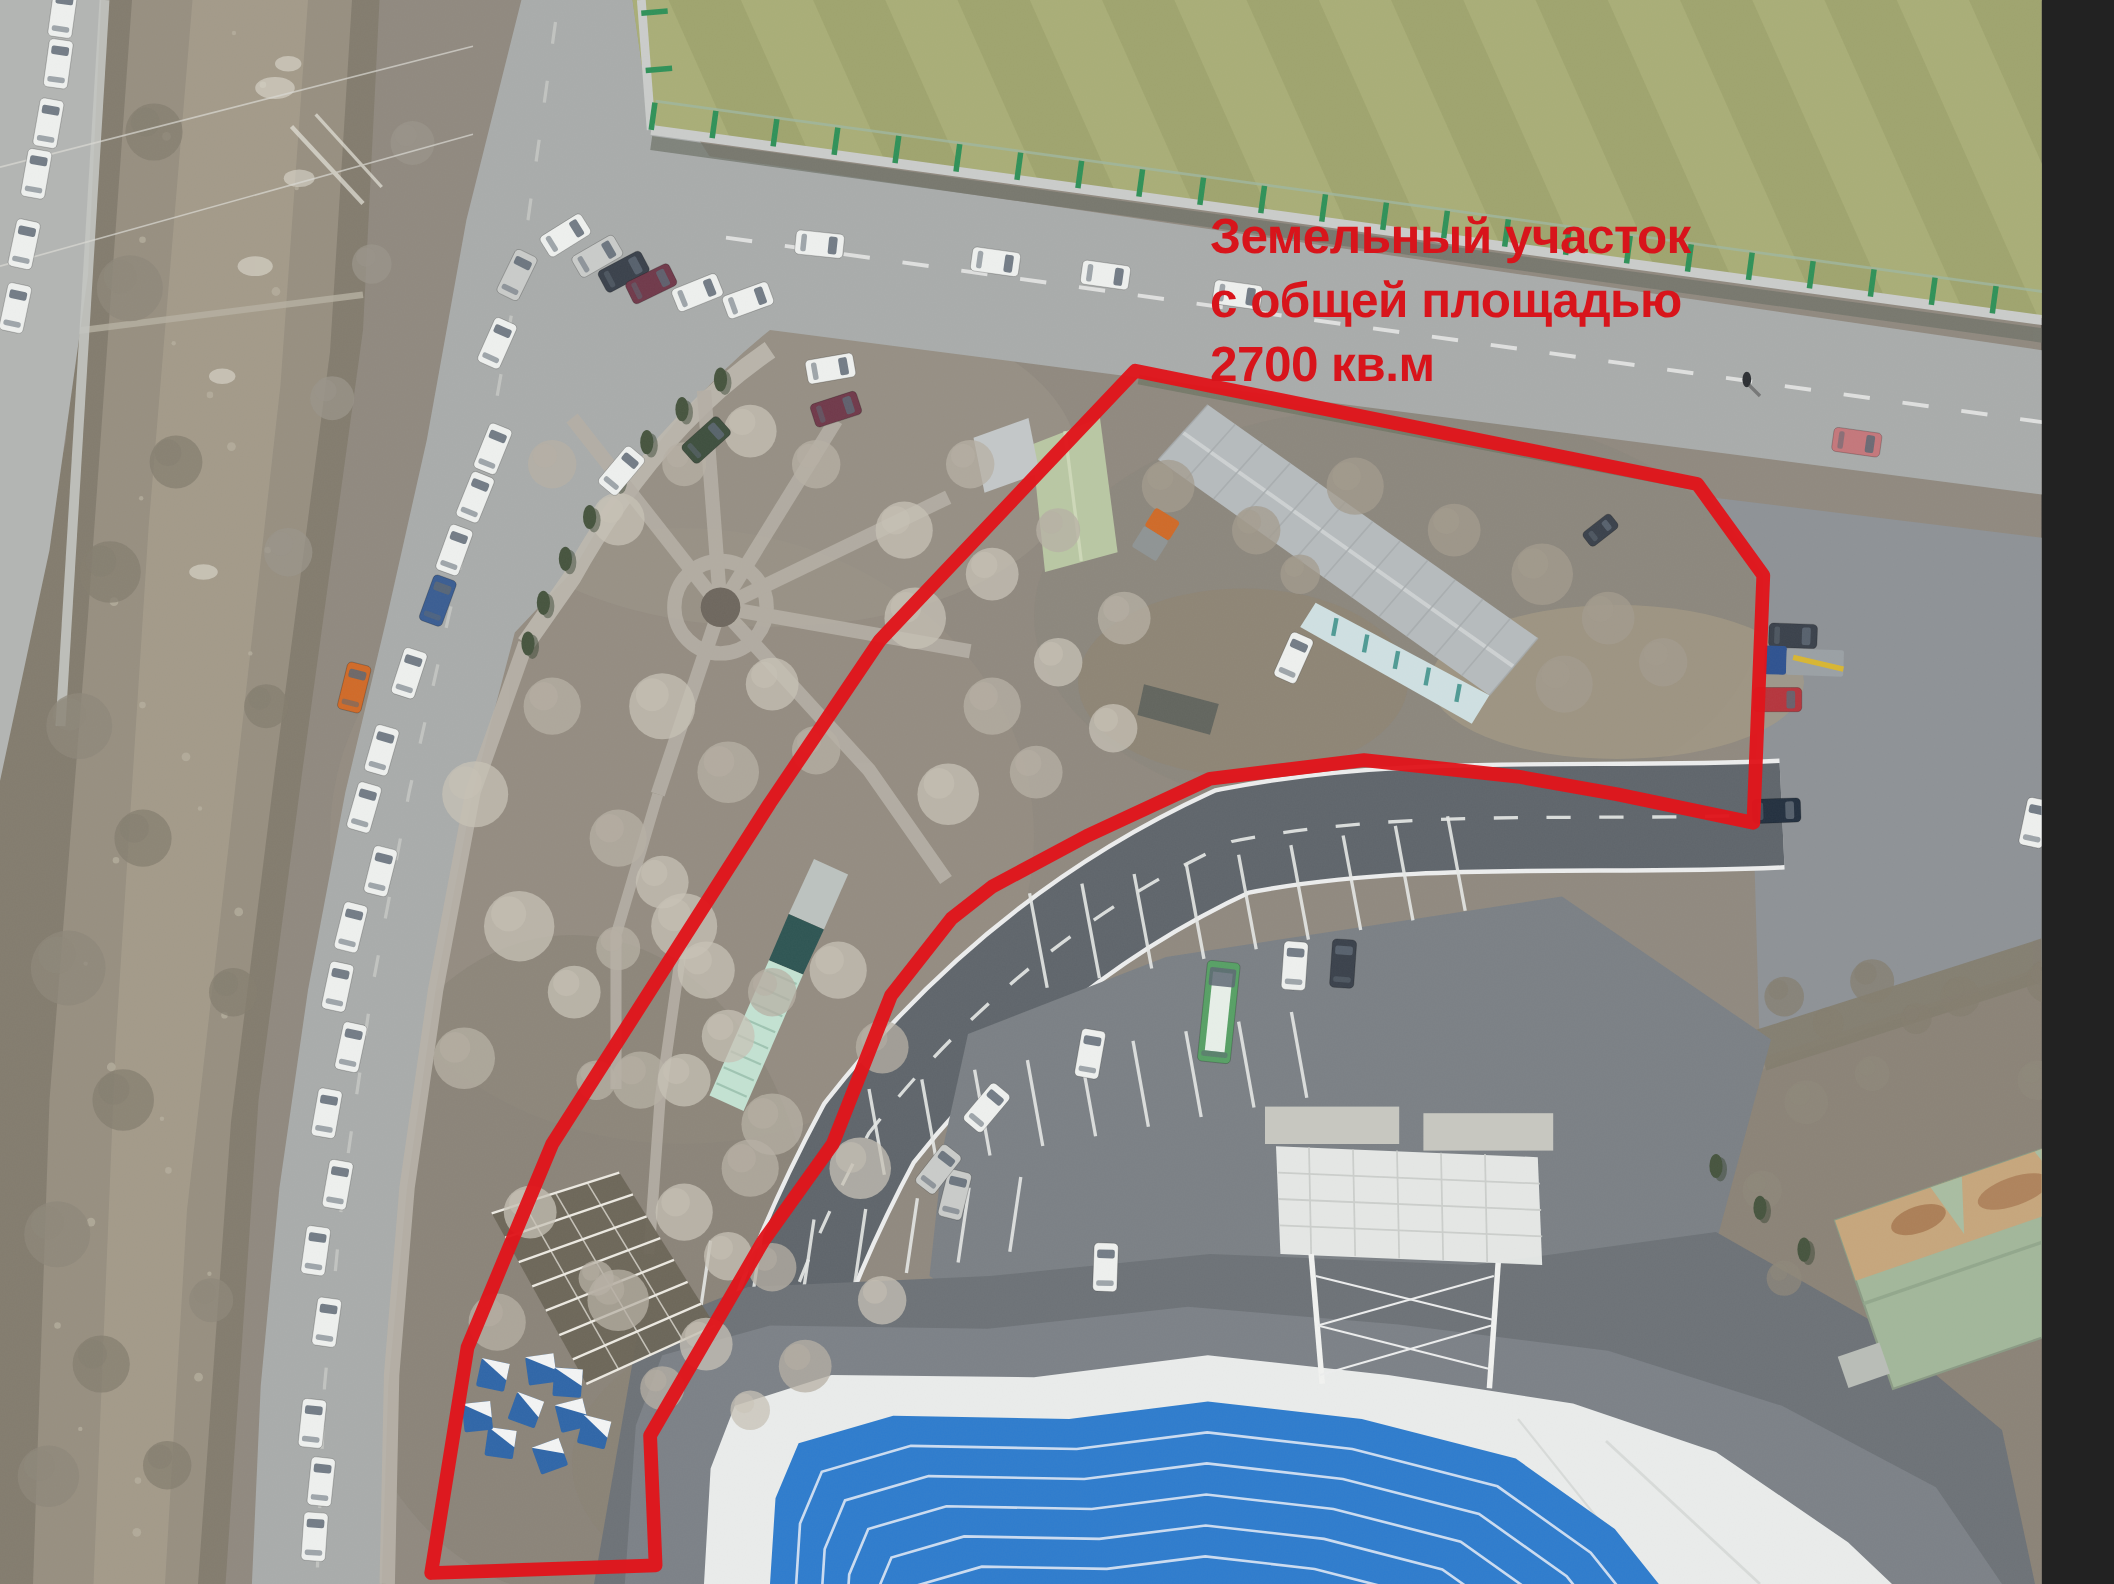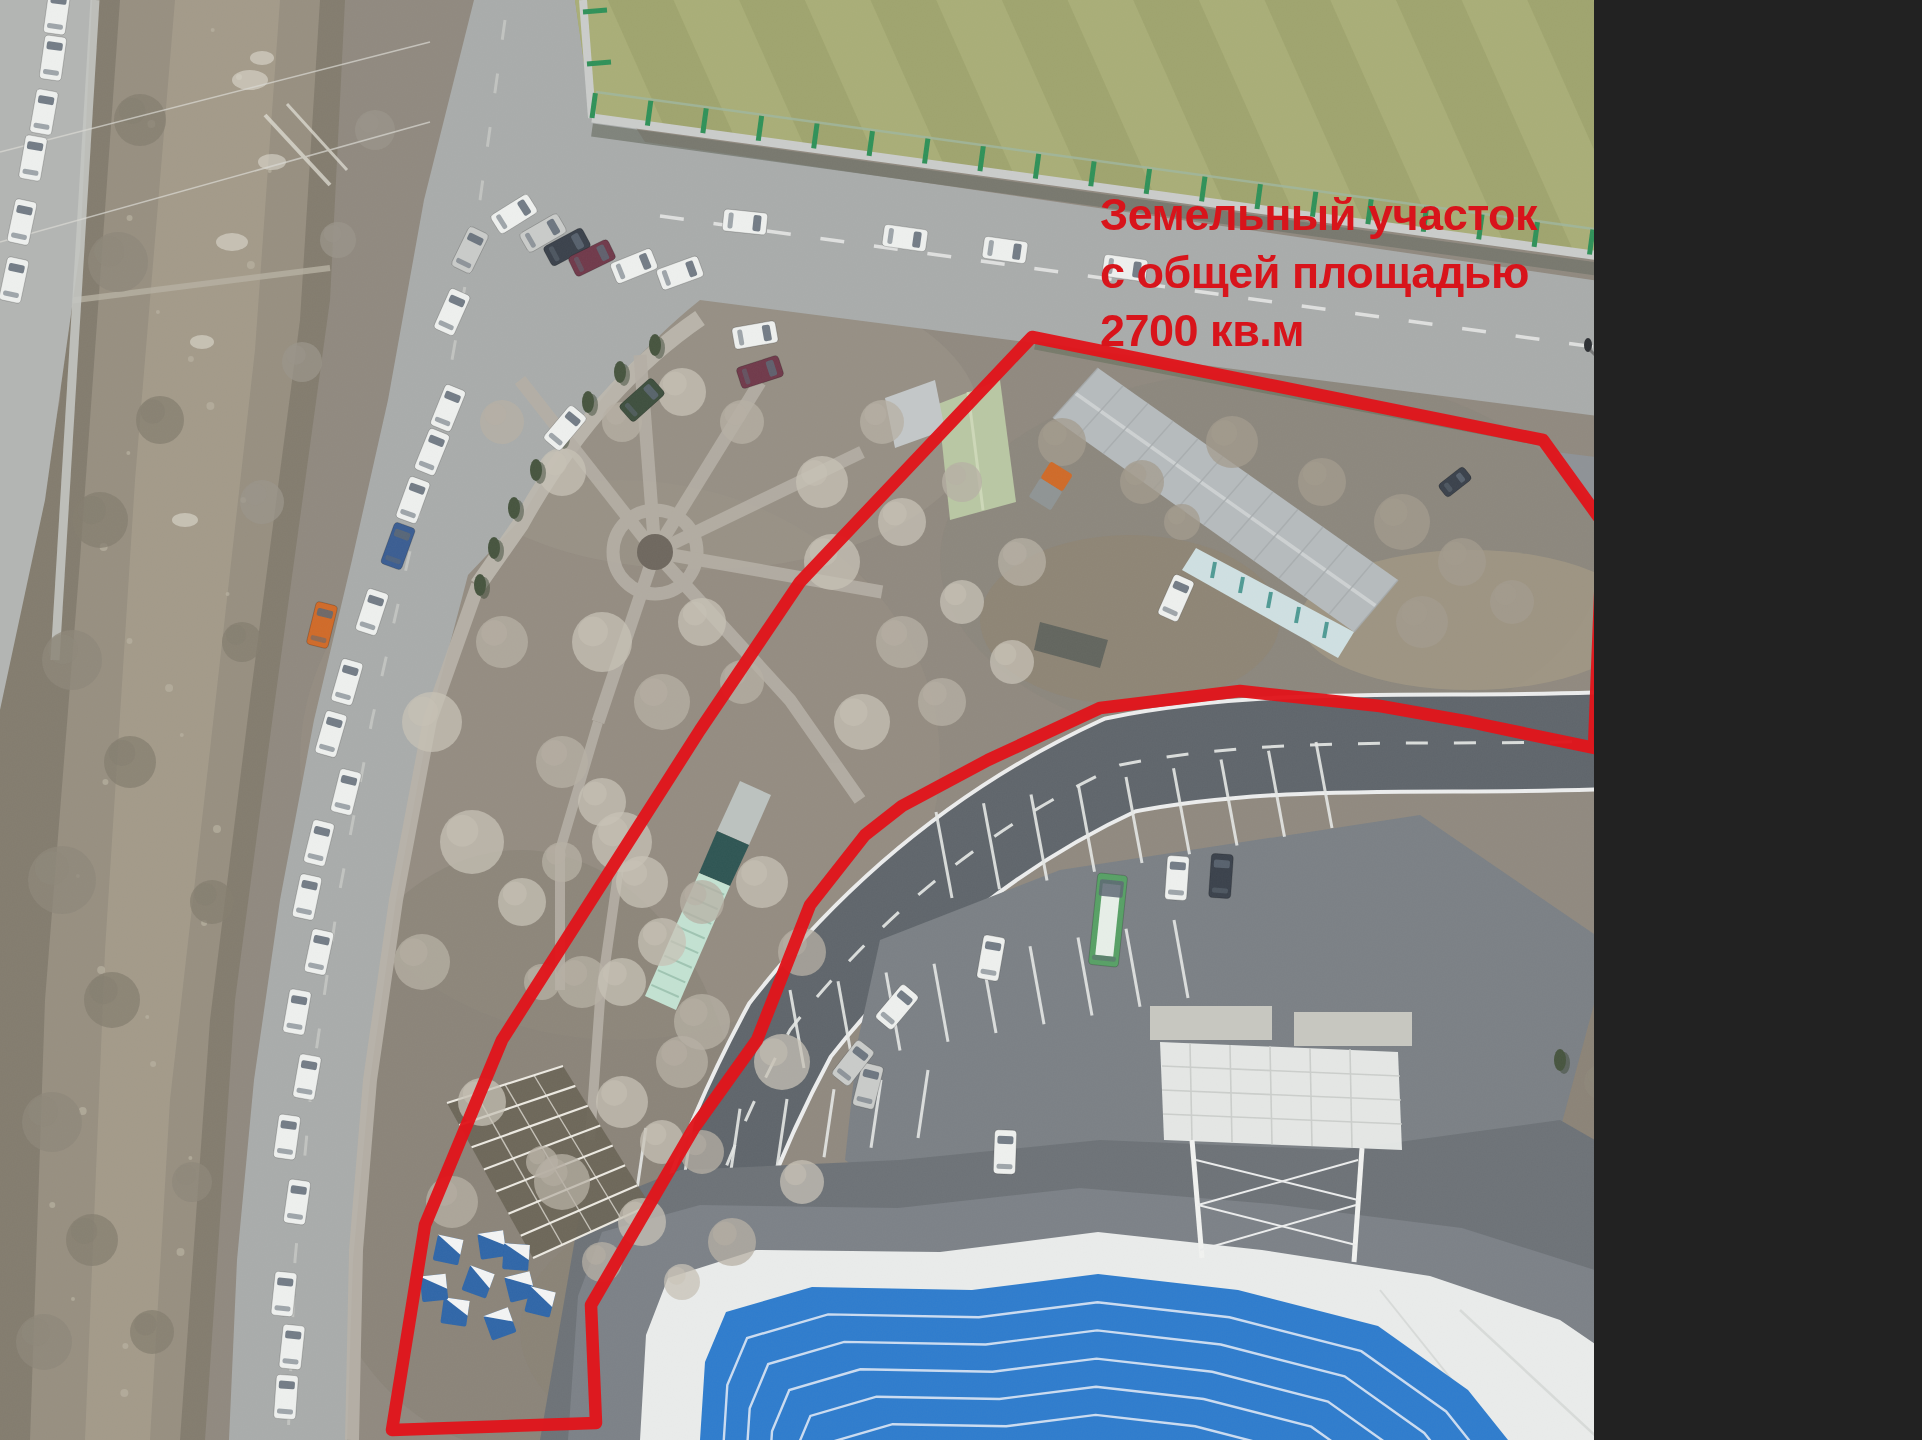--- a/index.html
+++ b/index.html
@@ -1,16 +1,16 @@
 <!DOCTYPE html>
 <html><head>
 <meta charset="utf-8">
 <style>
   html,body{margin:0;padding:0;background:#222;}
-  .stage{position:relative;width:1594px;height:1440px;overflow:hidden;background:#90897f;
+  .stage{position:relative;width:1856px;height:1440px;overflow:hidden;background:#90897f;
          font-family:"Liberation Sans",sans-serif;}
   svg{position:absolute;left:0;top:0;display:block;}
   .caption{font-family:"Liberation Sans",sans-serif;font-weight:700;font-size:45px;
            letter-spacing:-0.5px;}
   .plot-line{fill:none;stroke:#e0161c;stroke-width:12.5;stroke-linejoin:round;opacity:.97;}
 </style>
 </head>
 <body>
 
 <div class="stage">

